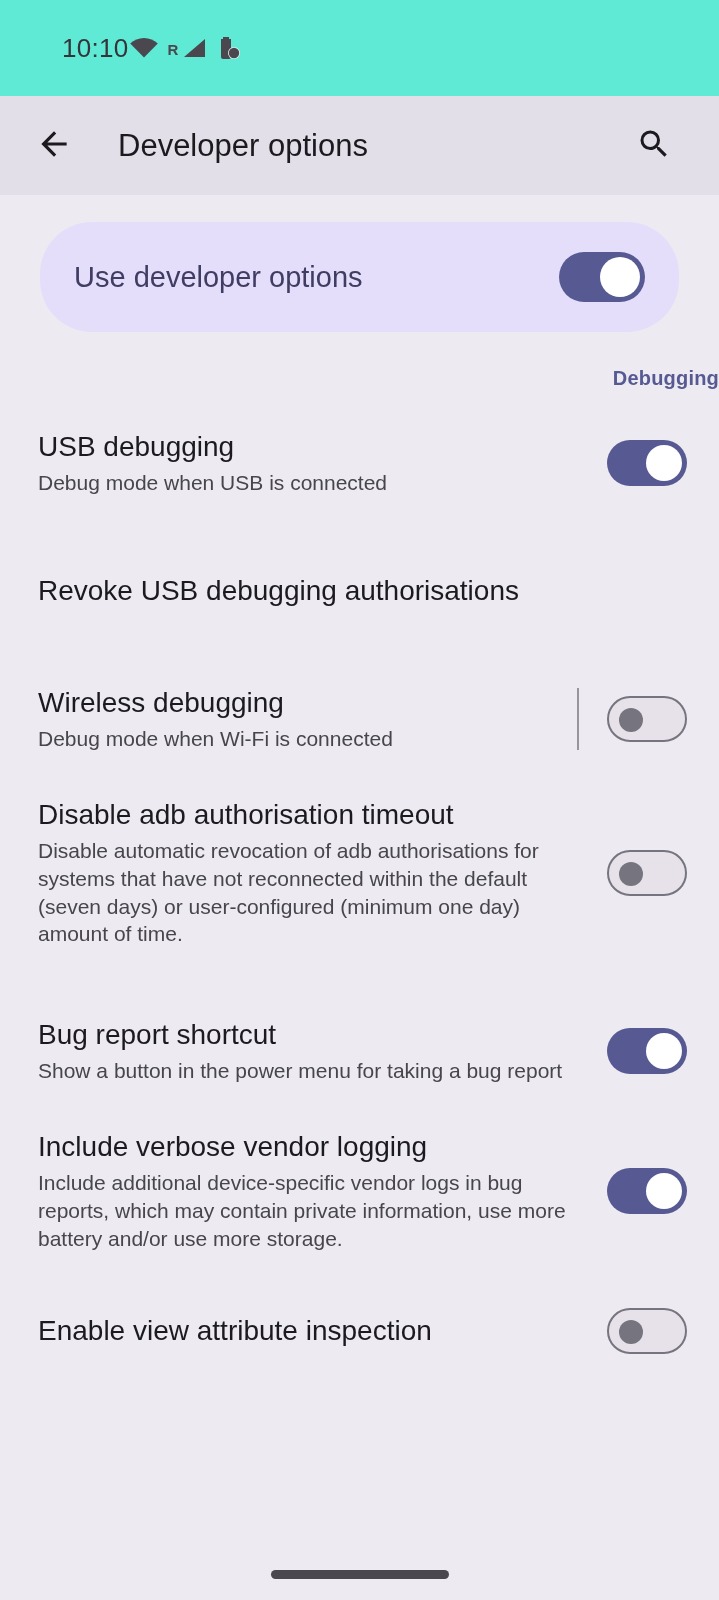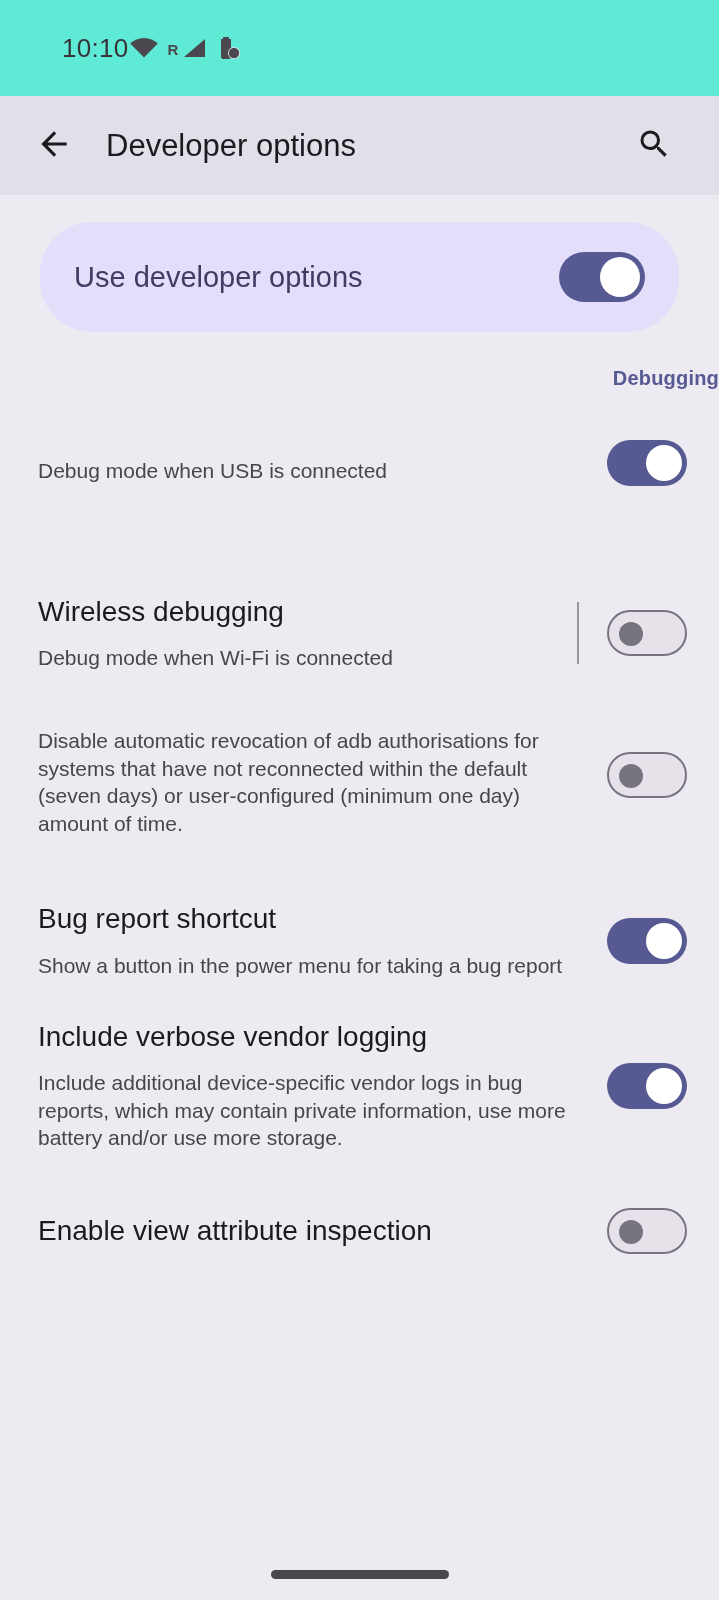--- a/index.html
+++ b/index.html
@@ -34,21 +34,21 @@
     padding:0 38px 0 26px;
   }
   .appbar .back{
     width:56px; height:56px;
     display:flex; align-items:center; justify-content:center;
     flex:0 0 auto;
   }
   .appbar .title{
     font-size:31px;
     color:#1b1b1f;
-    margin-left:24px;
+    margin-left:36px;
     flex:1 1 auto;
     white-space:nowrap;
   }
   .appbar .search{
     width:54px;height:54px;
     display:flex;align-items:center;justify-content:center;
     flex:0 0 auto;
   }
 
   
@@ -97,21 +97,21 @@
   .row .texts{ flex:1 1 auto; padding-right:18px; }
   .row .t-title{
     font-size:28px;
     color:#1b1b1f;
     line-height:1.22;
   }
   .row .t-sum{
     font-size:21px;
     color:#47464c;
     line-height:1.32;
-    margin-top:15px;
+    margin-top:5px;
   }
   .row .ctrl{ flex:0 0 auto; display:flex; align-items:center; }
   .divider{
     width:2px;
     height:62px;
     background:#7b7880;
     margin-right:28px;
     flex:0 0 auto;
     opacity:.75;
   }
@@ -205,51 +205,58 @@
       <div class="knob"></div>
     </div>
   </div>
 
   <div class="section-head">Debugging</div>
 
   <div class="sp-1"></div>
 
   <div class="row">
     <div class="texts">
+      <div class="t-title">USB debugging</div>
       <div class="t-sum">Debug mode when USB is connected</div>
     </div>
     <div class="ctrl">
       <div class="sw on">
         <div class="knob"></div>
       </div>
     </div>
   </div>
 
   <div class="sp-3"></div>
 
+  <div class="row">
+    <div class="texts">
+      <div class="t-title">Revoke USB debugging authorisations</div>
+    </div>
+  </div>
 
   <div class="sp-3"></div>
 
   <div class="row">
     <div class="texts">
       <div class="t-title">Wireless debugging</div>
       <div class="t-sum">Debug mode when Wi-Fi is connected</div>
     </div>
     <div class="ctrl">
       <div class="divider"></div>
       <div class="sw off">
         <div class="knob"></div>
       </div>
     </div>
   </div>
 
   <div class="sp-2"></div>
 
   <div class="row">
     <div class="texts">
+      <div class="t-title">Disable adb authorisation timeout</div>
       <div class="t-sum">Disable automatic revocation of adb authorisations for systems that have not reconnected within the default (seven days) or user-configured (minimum one day) amount of time.</div>
     </div>
     <div class="ctrl">
       <div class="sw off">
         <div class="knob"></div>
       </div>
     </div>
   </div>
 
   <div class="sp-4"></div>

